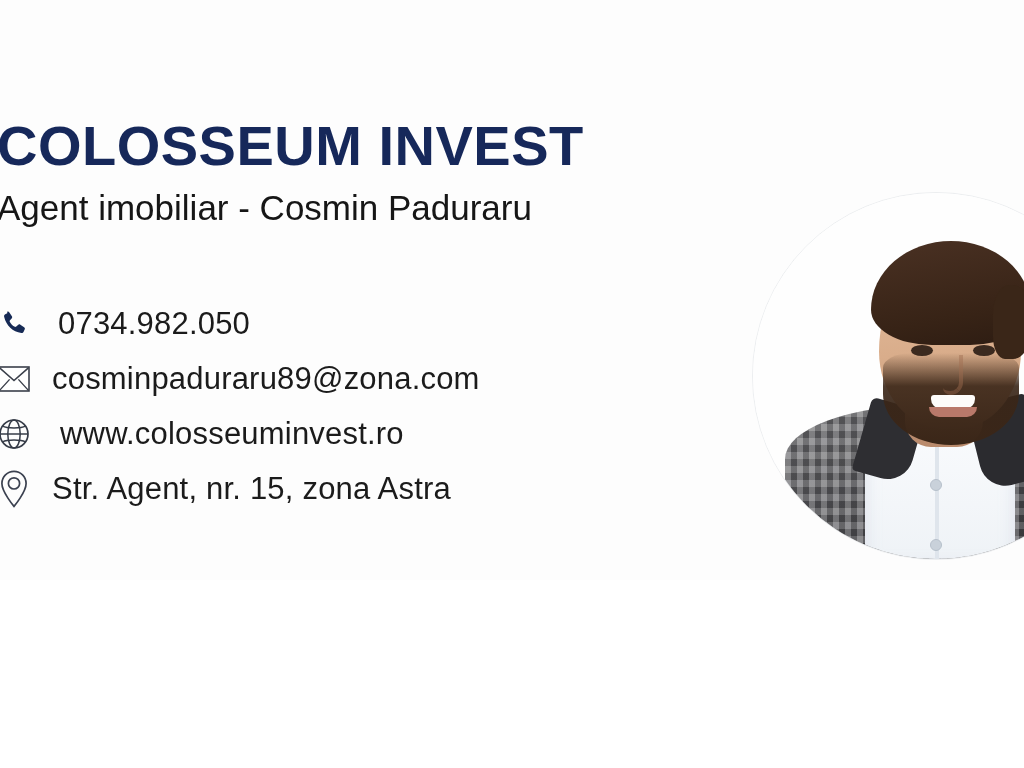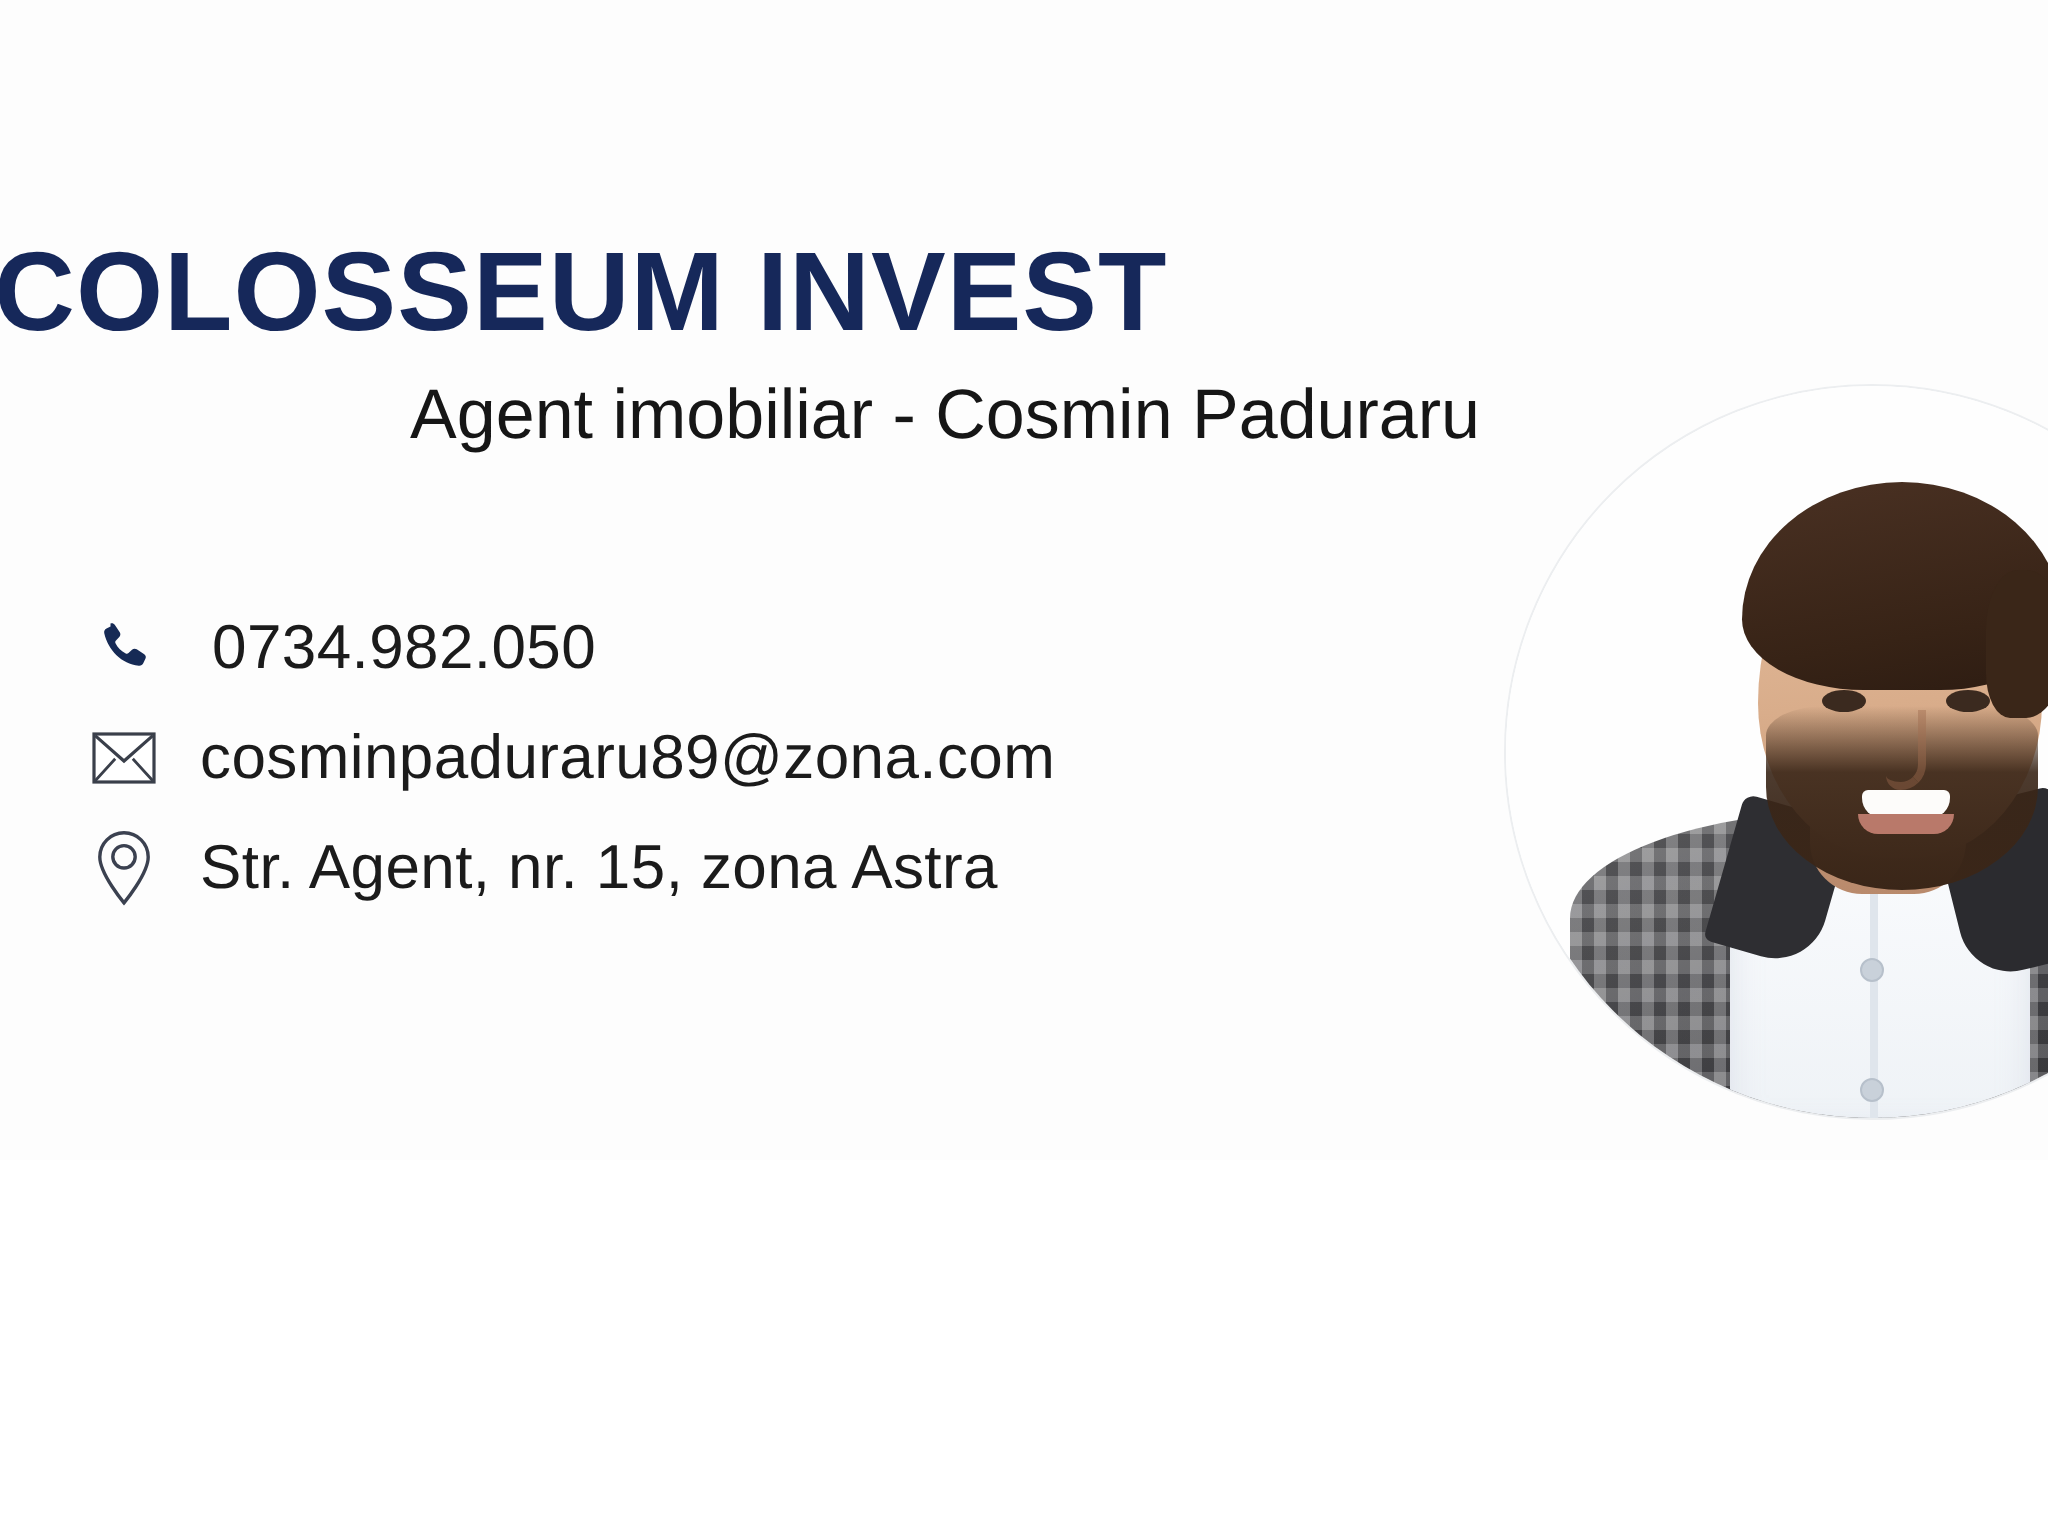--- a/index.html
+++ b/index.html
@@ -49,37 +49,35 @@
 
   .agent-line {
     font-family: "Liberation Sans", sans-serif;
     font-size: 35px;
     font-weight: 400;
     color: #161616;
     line-height: 1.0;
     margin-top: 16px;
     text-indent: -3px;
     white-space: nowrap;
-    text-align: right;
   }
 
   
   .contact-list {
     position: absolute;
     left: 0px;
     top: 296px;
     width: 740px;
   }
 
   .contact-row {
     display: flex;
     align-items: center;
     height: 55px;
     white-space: nowrap;
-    margin-left: 48px;
   }
 
   .contact-icon {
     width: 56px;
     min-width: 56px;
     height: 44px;
     display: flex;
     align-items: center;
     justify-content: center;
     margin-left: -14px;
@@ -357,20 +355,32 @@
       <span class="contact-icon">
         <svg width="32" height="26" viewBox="0 0 32 26" aria-hidden="true">
           <rect x="1" y="1" width="30" height="24" fill="#ffffff" stroke="#3a3f4a" stroke-width="1.6"></rect>
           <path d="M1.6 1.8 L16 14.5 L30.4 1.8" fill="none" stroke="#3a3f4a" stroke-width="1.6"></path>
           <path d="M1.6 24.4 L11.6 13.4 M30.4 24.4 L20.4 13.4" fill="none" stroke="#3a3f4a" stroke-width="1.4"></path>
         </svg>
       </span>
       <span class="contact-text">cosminpaduraru89@zona.com</span>
     </div>
 
+    <div class="contact-row row-web">
+      <span class="contact-icon">
+        <svg width="32" height="32" viewBox="0 0 32 32" aria-hidden="true">
+          <circle cx="16" cy="16" r="14" fill="none" stroke="#353b47" stroke-width="1.7"></circle>
+          <ellipse cx="16" cy="16" rx="6.2" ry="14" fill="none" stroke="#353b47" stroke-width="1.5"></ellipse>
+          <line x1="2" y1="16" x2="30" y2="16" stroke="#353b47" stroke-width="1.5"></line>
+          <path d="M4.6 8.2 C9 10.6 23 10.6 27.4 8.2" fill="none" stroke="#353b47" stroke-width="1.4"></path>
+          <path d="M4.6 23.8 C9 21.4 23 21.4 27.4 23.8" fill="none" stroke="#353b47" stroke-width="1.4"></path>
+        </svg>
+      </span>
+      <span class="contact-text">www.colosseuminvest.ro</span>
+    </div>
 
     <div class="contact-row row-addr">
       <span class="contact-icon">
         <svg width="28" height="38" viewBox="0 0 28 38" aria-hidden="true">
           <path d="M14 1.4 C7.3 1.4 1.9 6.8 1.9 13.5 C1.9 22 14 36.4 14 36.4 C14 36.4 26.1 22 26.1 13.5 C26.1 6.8 20.7 1.4 14 1.4 Z" fill="none" stroke="#3b4150" stroke-width="1.7"></path>
           <circle cx="14" cy="13.4" r="5.6" fill="none" stroke="#3b4150" stroke-width="1.7"></circle>
         </svg>
       </span>
       <span class="contact-text">Str. Agent, nr. 15, zona Astra</span>
     </div>

